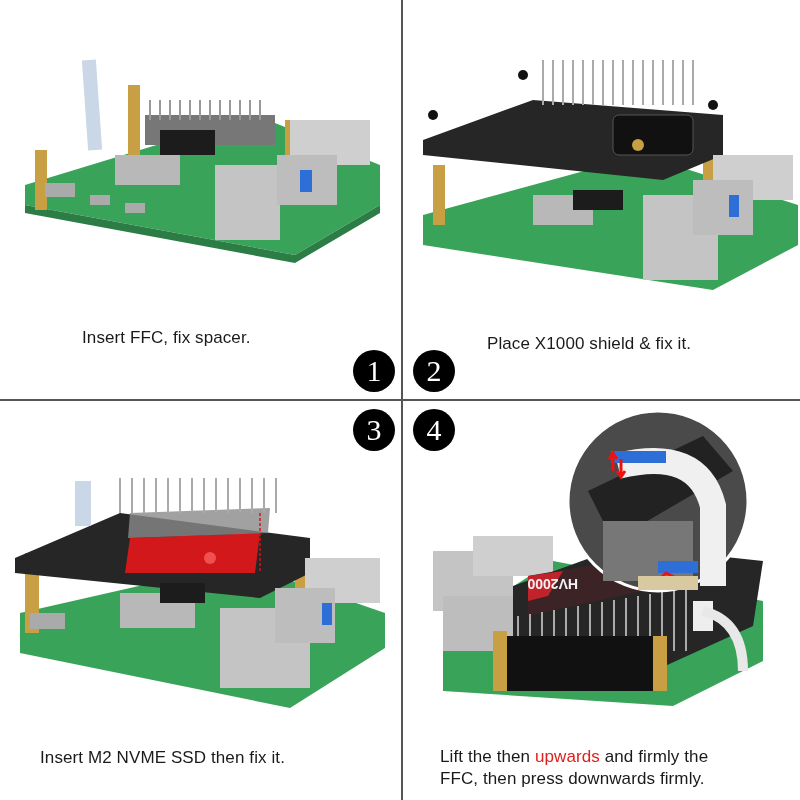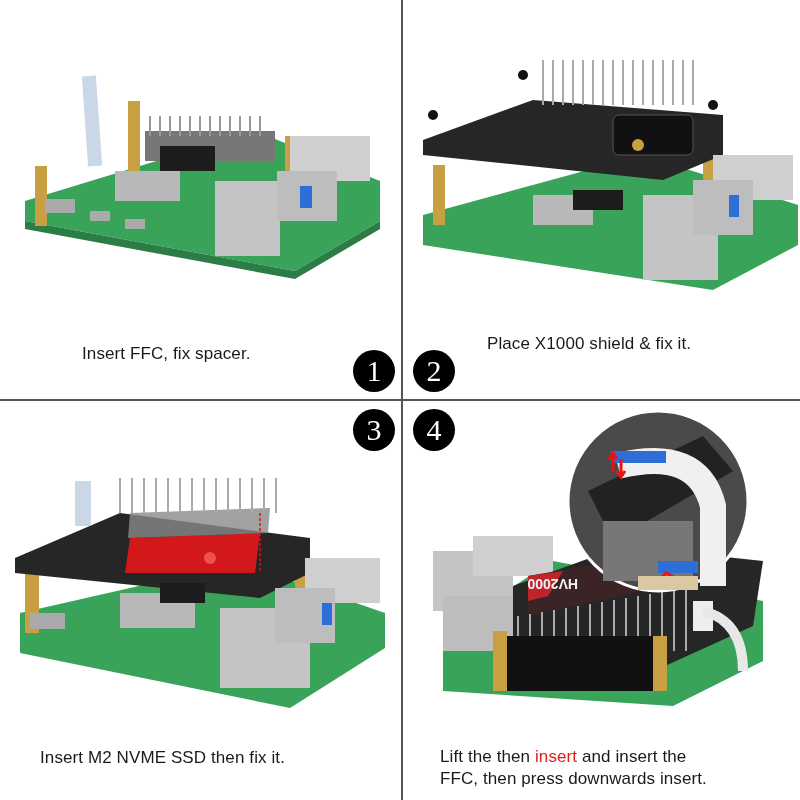--- a/index.html
+++ b/index.html
@@ -1,21 +1,21 @@
 <!DOCTYPE html>
 <html><head>
   <meta charset="utf-8">
   <style>
     html, body { margin: 0; padding: 0; background: #ffffff; }
     body { width: 800px; height: 800px; position: relative; overflow: hidden;
            font-family: "Liberation Sans", "DejaVu Sans", sans-serif; }
     .vline { position: absolute; left: 401px; top: 0; width: 2px; height: 800px; background: #555; }
     .hline { position: absolute; left: 0; top: 399px; width: 800px; height: 2px; background: #555; }
     .panel { position: absolute; width: 400px; height: 400px; }
-    .p1 { left: 0; top: 16px; } .p2 { left: 403px; top: 0; }
+    .p1 { left: 0; top: 0; } .p2 { left: 403px; top: 0; }
     .p3 { left: 0; top: 403px; } .p4 { left: 403px; top: 401px; }
     .photo { position: absolute; }
     .caption { position: absolute; font-size: 17px; color: #1a1a1a; white-space: nowrap; letter-spacing: 0.1px; }
     .caption .hl { color: #e0201c; }
     .badge { position: absolute; width: 42px; height: 42px; border-radius: 50%; background: #000;
              color: #fff; font-family: "Liberation Serif", "DejaVu Serif", serif; font-size: 30px;
              line-height: 42px; text-align: center; }
     .b1 { left: 353px; top: 350px; } .b2 { left: 413px; top: 350px; }
     .b3 { left: 353px; top: 409px; } .b4 { left: 413px; top: 409px; }
   </style>
@@ -177,21 +177,21 @@
     <polygon points="185,80 300,25 330,60 210,130" fill="#222"></polygon>
     <rect x="200" y="110" width="90" height="60" fill="#777"></rect>
     <path d="M215 55 q80 -20 95 40 l0 80" stroke="#f0f0f0" stroke-width="26" fill="none"></path>
     <rect x="208" y="40" width="55" height="12" fill="#2d6fd6"></rect>
     <rect x="255" y="150" width="40" height="12" fill="#2d6fd6"></rect>
     <path d="M210 60 l0 -18 m-4 6 l4 -6 l4 6 m4 0 l0 18 m-4 -6 l4 6 l4 -6" stroke="#e11" stroke-width="3" fill="none"></path>
     <path d="M255 170 l8 -8 l8 4" stroke="#e11" stroke-width="3" fill="none"></path>
     <rect x="235" y="165" width="60" height="14" fill="#d9c9a0"></rect>
   </svg>
   <div class="caption" style="left:37px;top:345px;line-height:22px">
-    <span>Lift the then </span><span class="hl">insert</span><span> and insert the</span><br>
-    <span>FFC, then press downwards insert.</span>
+    <span>Lift the then </span><span class="hl">upwards</span><span> and firmly the</span><br>
+    <span>FFC, then press downwards firmly.</span>
   </div>
 </div>
 
 <div class="badge b1">1</div>
 <div class="badge b2">2</div>
 <div class="badge b3">3</div>
 <div class="badge b4">4</div>
 
 </body></html>

